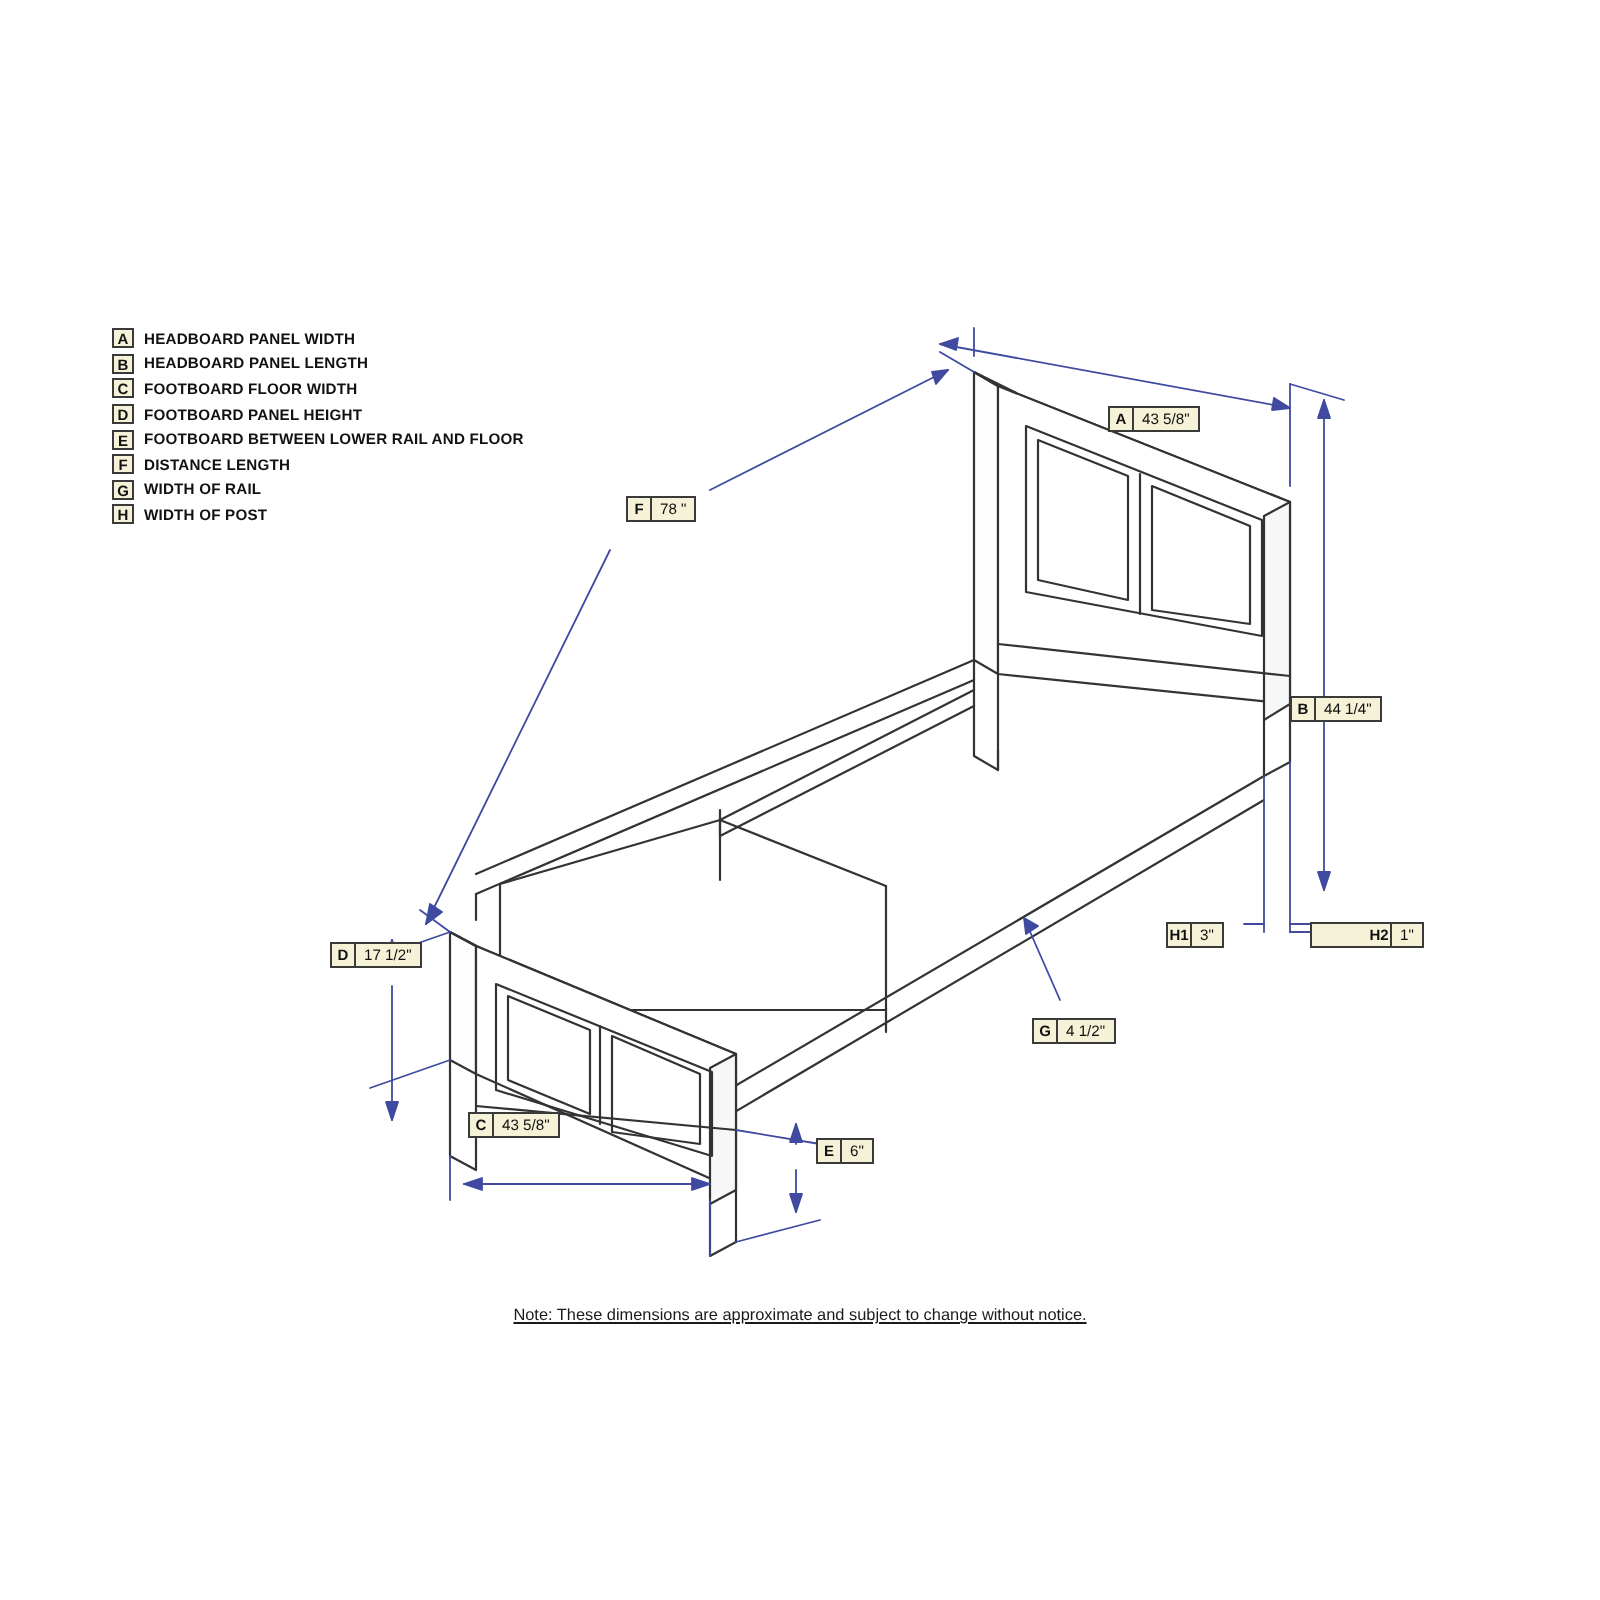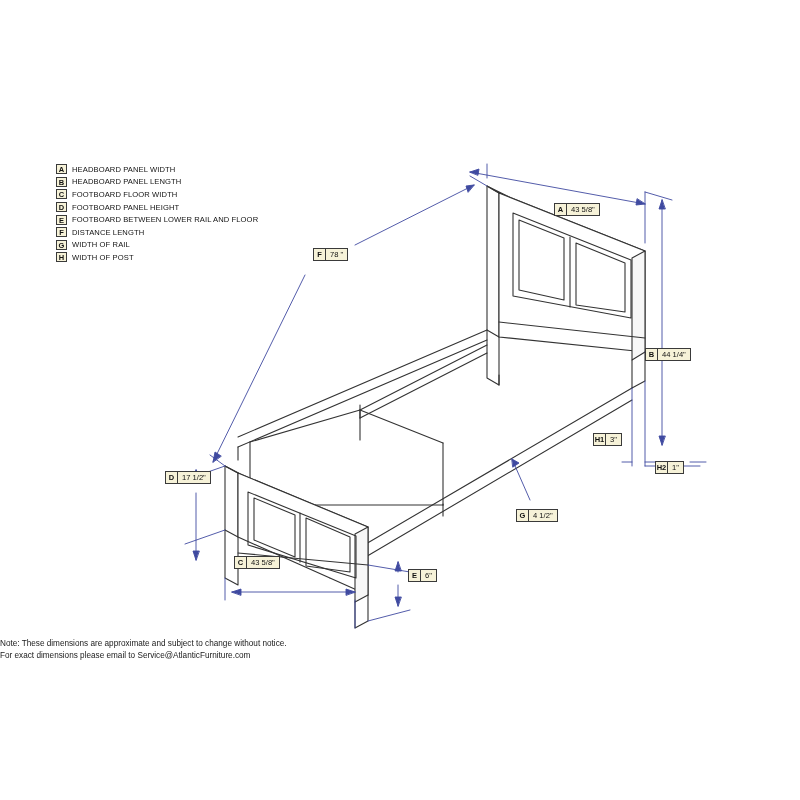--- a/index.html
+++ b/index.html
@@ -50,21 +50,21 @@
     background: #f6f2d8;
     border: 1px solid #3a3a3a;
     font-size: 7.5px;
     font-weight: bold;
     color: #111;
     margin-right: 5px;
     box-sizing: border-box;
   }
   .legend-text {
     font-size: 7.6px;
-    font-weight: normal;
+    font-weight: bold;
     letter-spacing: 0.1px;
     color: #111;
   }
 
   
   .callout {
     position: absolute;
     display: flex;
     align-items: stretch;
     height: 13px;
@@ -89,23 +89,24 @@
     line-height: 11px;
     color: #111;
     white-space: nowrap;
     box-sizing: border-box;
   }
 
   
   .note {
     position: absolute;
     left: 0;
-    top: 638px;
+    top: 652px;
     width: 800px;
-    text-align: left;
+    text-align: center;
+    text-decoration: underline;
   }
   .note div {
     font-size: 8.2px;
     color: #1a1a1a;
     line-height: 12px;
   }
 </style>
 </head>
 <body>
 
@@ -292,28 +293,27 @@
   <div class="callout" style="left:313px; top:248px;">
     <span class="ckey">F</span>
     <span class="cval">78 "</span>
   </div>
 
   <div class="callout" style="left:516px; top:509px;">
     <span class="ckey">G</span>
     <span class="cval">4 1/2"</span>
   </div>
 
-  <div class="callout" style="left:583px; top:433px;margin-left:10px;">
+  <div class="callout" style="left:583px; top:461px;">
     <span class="ckey">H1</span>
     <span class="cval">3"</span>
   </div>
 
-  <div class="callout" style="left:655px; top:461px;">
+  <div class="callout" style="left:655px; top:461px;padding-left:28px;">
     <span class="ckey">H2</span>
     <span class="cval">1"</span>
   </div>
 
   <div class="note">
     <div>Note:  These dimensions are approximate and subject to change without notice.</div>
-    <div>For exact dimensions please email to Service@AtlanticFurniture.com</div>
   </div>
 
 </div>
 
 </body></html>

